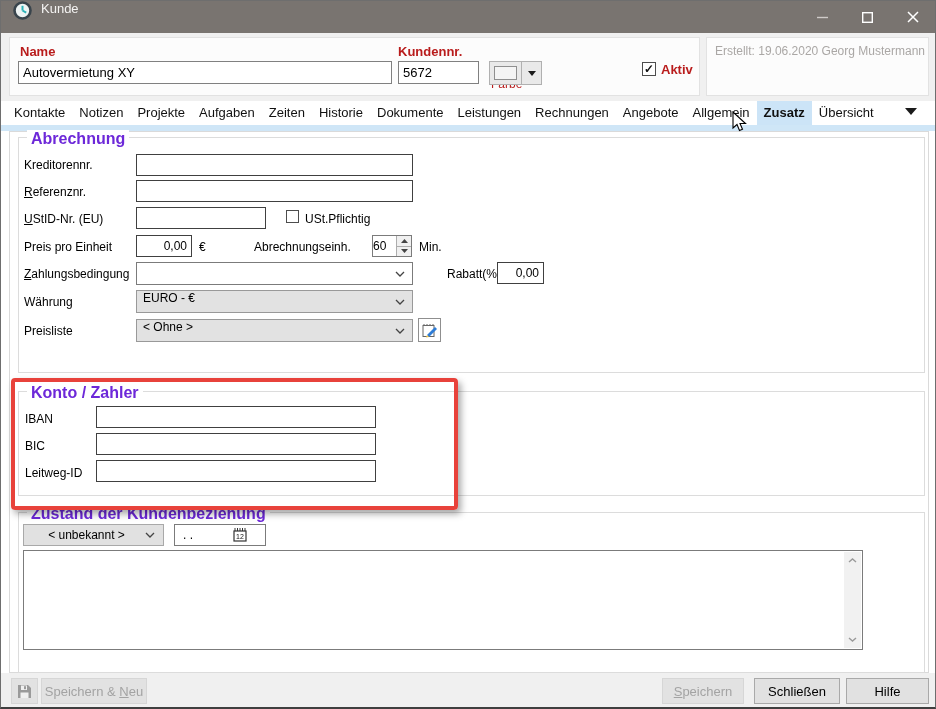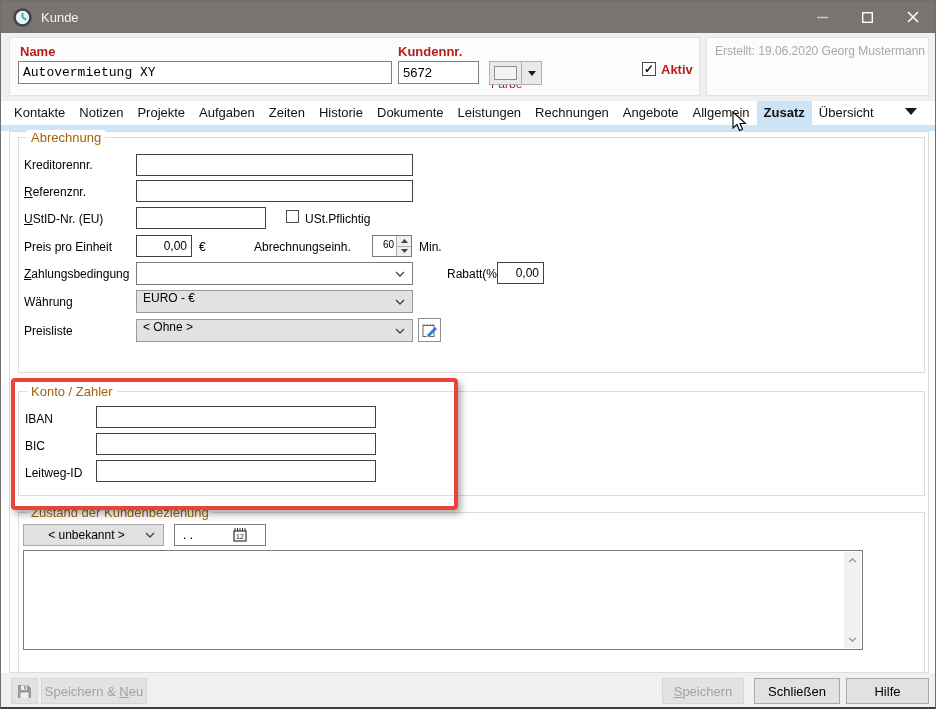--- a/index.html
+++ b/index.html
@@ -3,21 +3,21 @@
 <meta charset="utf-8">
 <style>
   * { margin:0; padding:0; box-sizing:border-box; }
   html,body { background:#c8c8c8; }
   body { font-family:"Liberation Sans", sans-serif; }
   .window {
     position:relative; width:936px; height:709px; background:#fff;
     border:1px solid #6e6e6e; border-bottom:2px solid #3f3f3f; overflow:hidden;
   }
   
-  .titlebar { position:absolute; left:0; top:0; width:100%; height:32px; background:#797470; display:flex; align-items:center; }
+  .titlebar { position:absolute; left:0; top:0; width:100%; height:32px; background:#797470; display:flex; align-items:flex-start; }
   .title-icon { margin-left:12px; width:19px; height:19px; }
   .title-text { color:#f4f3f2; font-size:13px; margin-left:9px; }
   .win-controls { position:absolute; right:0; top:0; height:32px; display:flex; }
   .win-btn { width:45px; height:32px; display:flex; align-items:center; justify-content:center; cursor:default; }
   
   .header { position:absolute; left:0; top:32px; width:100%; height:68px; background:#f0f0f0; }
   .hbox { position:absolute; background:#fcfcfc; border:1px solid #e2e2e2; }
   .hbox-left  { left:8px;  top:4px; width:691px; height:59px; }
   .hbox-right { left:705px; top:4px; width:223px; height:59px; }
   .hlabel { position:absolute; font-size:13px; font-weight:bold; color:#b91c1c; }
@@ -31,31 +31,31 @@
   .checkbox { position:absolute; width:14px; height:14px; background:#fff; border:1px solid #4d4d4d; font-size:12px; line-height:12px; text-align:center; font-weight:bold; color:#111; }
   
   .tabbar { position:absolute; left:0; top:100px; width:100%; height:24px; background:#fff; display:flex; align-items:center; padding-left:6px; }
   .tab { font-size:13px; color:#111; padding:4px 7px 5px 7px; white-space:nowrap; cursor:default; }
   .tab.selected { background:#cce4f7; font-weight:bold; }
   .tabstrip { position:absolute; left:0; top:124px; width:100%; height:6px; background:#cfe6f7; }
   .tab-overflow { position:absolute; right:18px; top:107px; width:0; height:0; border-left:6px solid transparent; border-right:6px solid transparent; border-top:7px solid #1a1a1a; }
   
   .panel { position:absolute; left:8px; top:130px; width:920px; height:542px; background:#fff; border:1px solid #dadada; }
   .fieldset { position:absolute; border:1px solid #dcdcdc; background:#fff; }
-  .legend { position:absolute; top:-8px; left:8px; background:#fff; padding:0 4px; font-size:13px; color:#a16207; }
+  .legend { position:absolute; top:-8px; left:8px; background:#fff; padding:0 4px; font-size:16px; color:#6d28d9;font-weight:bold; }
   .flabel { position:absolute; font-size:12px; color:#000; white-space:nowrap; }
   .accel { display:inline-block; }
   .accel::first-letter { text-decoration:underline; }
   .finput { position:absolute; border:1px solid #404040; background:#fff; font-family:"Liberation Sans",sans-serif; font-size:12px; padding:0 4px; outline:none; }
   .num { text-align:right; }
   .combo { position:absolute; border:1px solid #7b7b7b; background:#fff; display:flex; align-items:flex-start; font-size:12px; padding-left:6px; cursor:default; }
   .combo.gray { background:#e2e2e2; border-color:#999; }
   .combo .chev { position:absolute; right:7px; top:50%; margin-top:-3px; }
   .spinbox { position:absolute; border:1px solid #7b7b7b; background:#fff; display:flex; }
-  .spinval { flex:1; font-size:10px; text-align:right; padding:3px 2px 0 0; }
+  .spinval { flex:1; font-size:12px; padding:3px 2px 0 0; }
   .spinbtns { width:15px; display:flex; flex-direction:column; border-left:1px solid #adadad; }
   .spinbtn { flex:1; background:#f0f0f0; display:flex; align-items:center; justify-content:center; border:none; }
   .spinbtn + .spinbtn { border-top:1px solid #adadad; }
   .iconbtn { position:absolute; background:#e9e9e9; border:1px solid #adadad; display:flex; align-items:center; justify-content:center; cursor:default; }
   .note { position:absolute; font-size:12px; color:#000; white-space:nowrap; }
   
   .zcombo { position:absolute; background:#e1e1e1; border:1px solid #a9a9a9; display:flex; align-items:center; justify-content:center; font-size:12px; cursor:default; }
   .zcombo .chev { position:absolute; right:8px; top:50%; margin-top:-3px; }
   .datefield { position:absolute; border:1px solid #7b7b7b; background:#fff; font-size:12px; display:flex; align-items:center; padding-left:8px; }
   .datefield .cal { position:absolute; right:16px; top:2px; }
@@ -101,21 +101,21 @@
           </svg>
       </div>
     </div>
   </div>
 
   <div class="header">
     <div class="hbox hbox-left"></div>
     <div class="hbox hbox-right"></div>
 
     <span class="hlabel" style="left:19px; top:11px;">Name</span>
-    <input class="tinput" style="left: 17px; top: 28px; width: 374px; height: 23px; font-family: Liberation Mono, monospace;" value="Autovermietung XY">
+    <input class="tinput" style="left: 17px; top: 28px; width: 374px; height: 23px;" value="Autovermietung XY">
 
     <span class="hlabel" style="left:397px; top:11px;">Kundennr.</span>
     <input class="tinput" style="left: 397px; top: 28px; width: 81px; height: 23px;" value="5672">
 
     <span class="hlabel hlabel-n" style="left:490px; top:12px;">Farbe</span>
     <div class="color-ctl" style="left:488px; top:28px;">
       <div class="swatch-btn">
           <div class="swatch"></div>
         </div>
       <div class="swatch-arrow">

